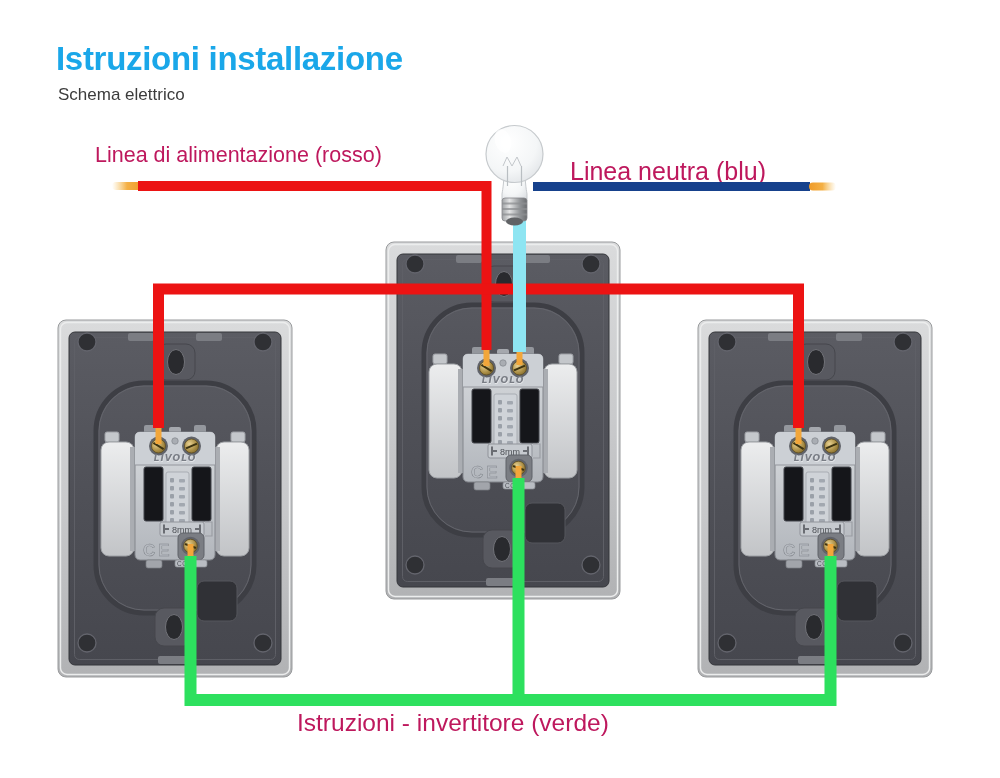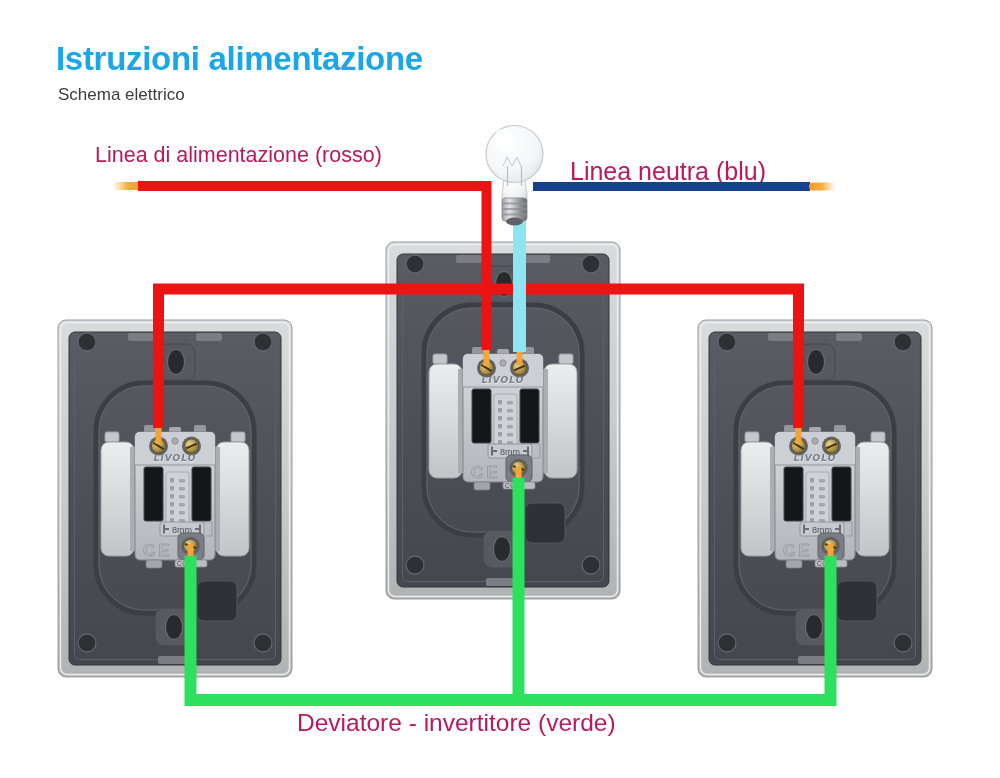--- a/index.html
+++ b/index.html
@@ -21,26 +21,26 @@
   .label-power{left:95px;top:143px;width:400px;font-size:21.5px;}
   .label-neutral{left:570px;top:157px;width:302px;font-size:25px;}
   .label-switch{left:297px;top:709px;width:400px;font-size:24.5px;}
   svg#diagram{position:absolute;left:0;top:0;}
 </style>
 </head>
 <body>
 
 <div class="canvas">
 
-  <div class="page-title">Istruzioni alimentazione</div>
+  <div class="page-title">Istruzioni installazione</div>
   <div class="page-subtitle">Schema elettrico</div>
 
   <div class="wire-label label-power">Linea di alimentazione (rosso)</div>
   <div class="wire-label label-neutral">Linea neutra (blu)</div>
-  <div class="wire-label label-switch">Deviatore - invertitore (verde)</div>
+  <div class="wire-label label-switch">Istruzioni - invertitore (verde)</div>
 
   <svg id="diagram" width="1000" height="778" viewBox="0 0 1000 778">
     <defs>
       <linearGradient id="plateG" x1="0" y1="0" x2="0" y2="1">
         <stop offset="0" stop-color="#dadbdc"></stop>
           <stop offset="0.5" stop-color="#c9cacc"></stop>
           <stop offset="1" stop-color="#b1b2b4"></stop>
       </linearGradient>
       <linearGradient id="innerG" x1="0" y1="0" x2="0" y2="1">
         <stop offset="0" stop-color="#5b5c63"></stop>

